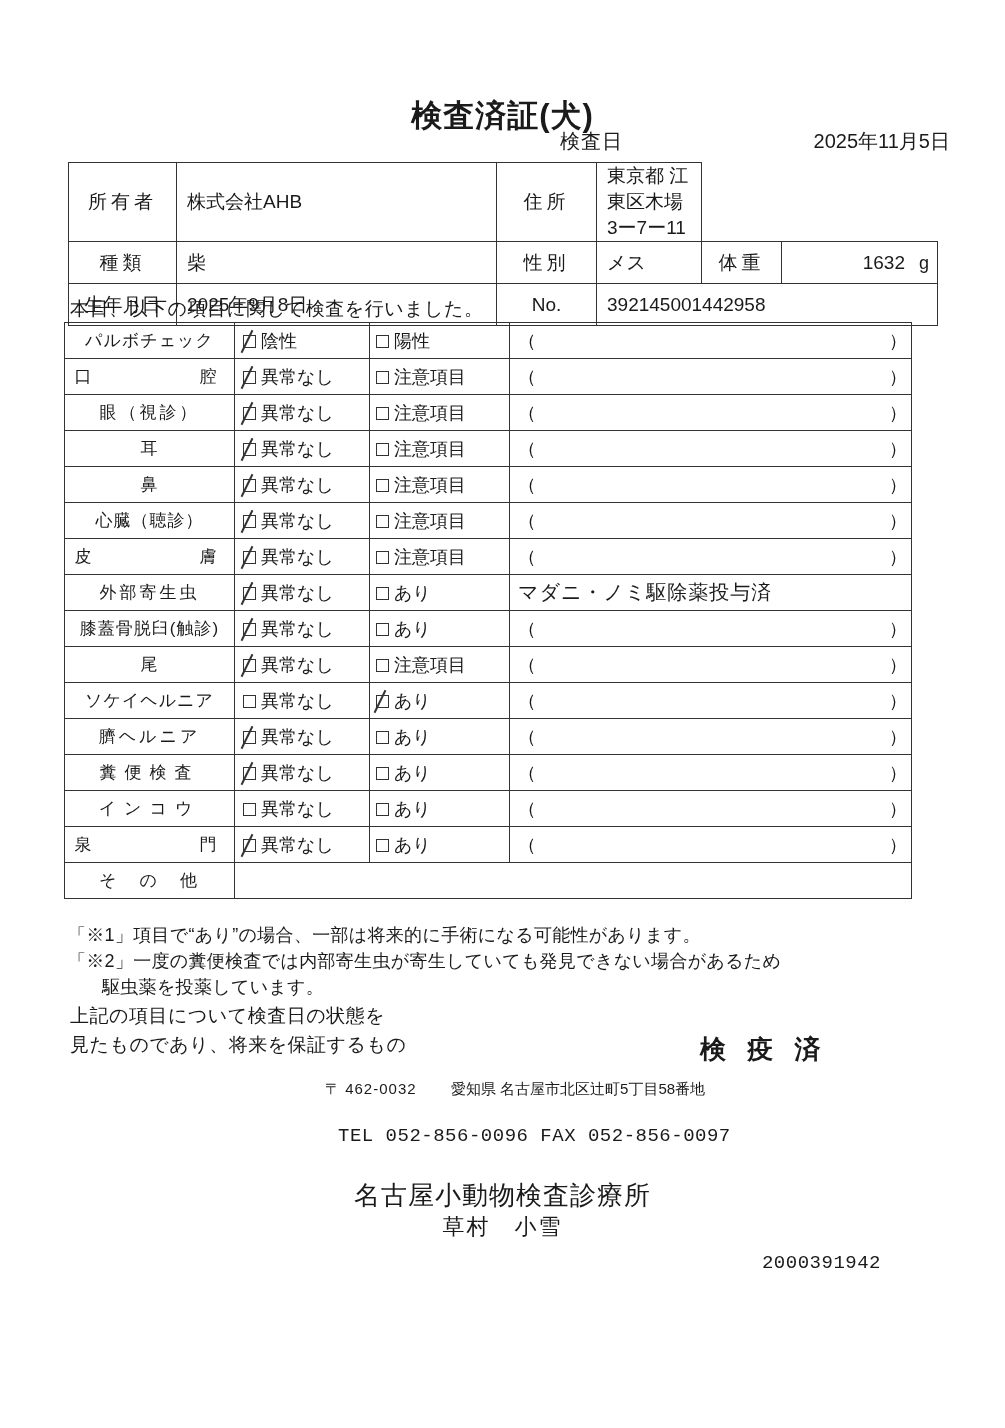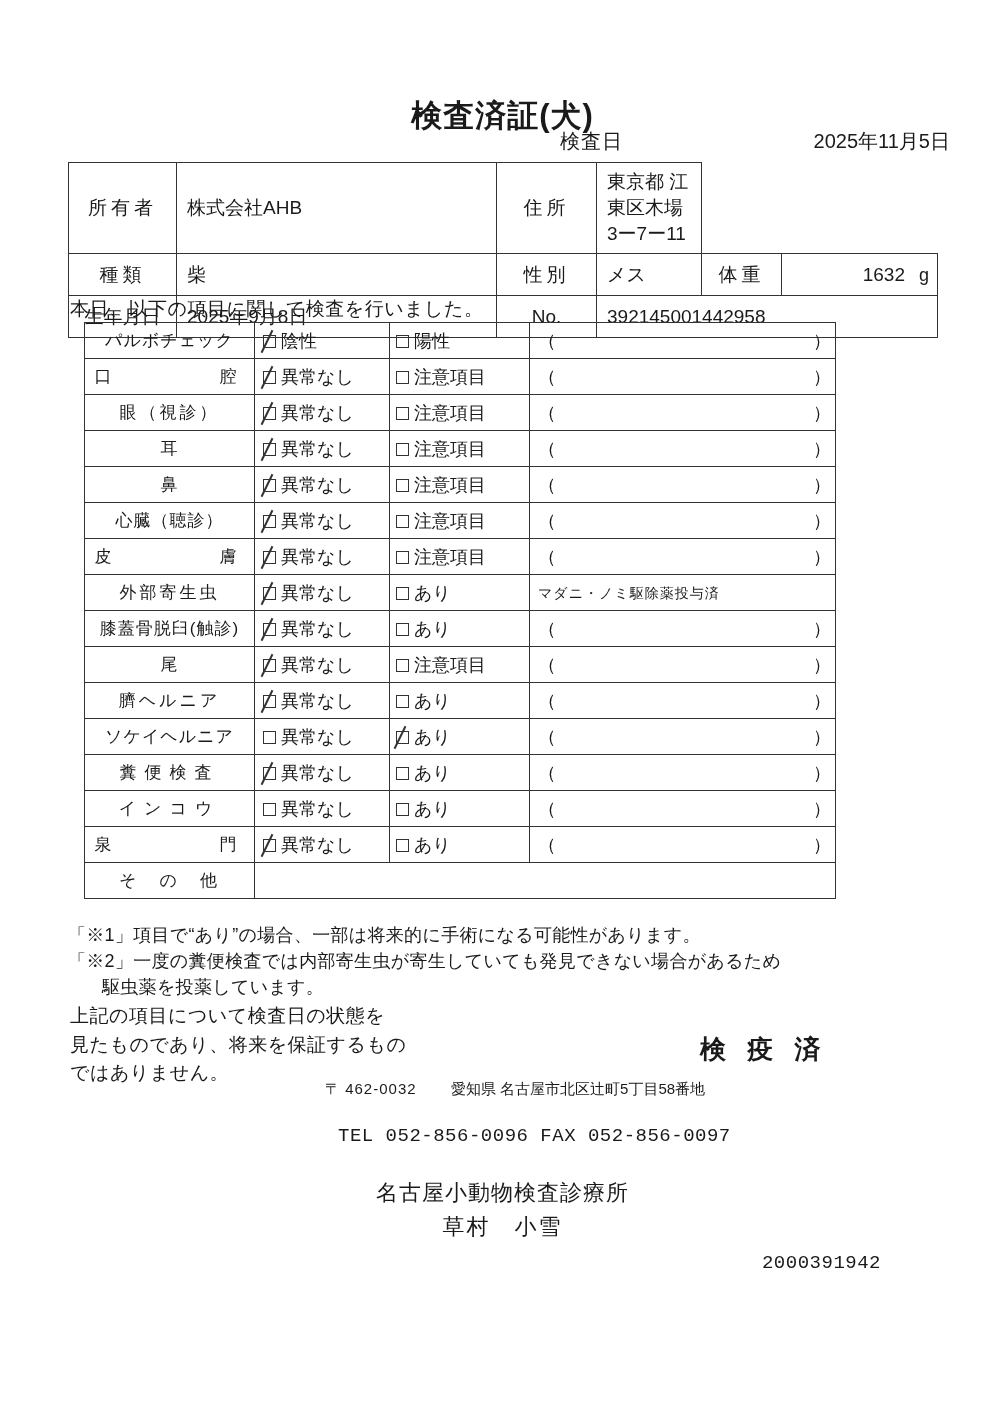--- a/index.html
+++ b/index.html
@@ -49,21 +49,21 @@
   .info-table {
     position: absolute;
     left: 68px;
     top: 162px;
     width: 870px;
     border-collapse: collapse;
     font-size: 19px;
   }
   .info-table td {
     border: 1.4px solid #333;
-    padding: 6px 8px;
+    padding: 0 8px;
     height: 42px;
     vertical-align: middle;
   }
   .lbl {
     text-align: center;
     letter-spacing: 4px;
     white-space: nowrap;
     font-size: 19px;
   }
   .lbl-nospace { text-align: center; letter-spacing: 0px; white-space: nowrap; }
@@ -80,23 +80,23 @@
     position: absolute;
     left: 70px;
     top: 296px;
     font-size: 19px;
     letter-spacing: 0.5px;
   }
 
   
   .check-table {
     position: absolute;
-    left: 84px;
+    left: 64px;
     top: 322px;
-    width: 752px;
+    width: 848px;
     border-collapse: collapse;
     font-size: 18px;
     table-layout: fixed;
     border-radius: 10px;
   }
   .check-table td {
     border: 1.4px solid #333;
     height: 36px;
     padding: 0 4px;
     vertical-align: middle;
@@ -129,21 +129,21 @@
     top: -7px;
     width: 2px;
     height: 25px;
     background: #333;
     transform: rotate(26deg);
     transform-origin: center;
   }
   .paren-open { }
   .paren-close { float: right; }
   .note-text {
-    font-size: 14px;
+    font-size: 20px;
     letter-spacing: 1px;
   }
   .other-row td.c-other { border-left: 1.4px solid #333; }
 
   
   .footnotes {
     position: absolute;
     left: 68px;
     top: 922px;
     font-size: 18px;
@@ -188,21 +188,21 @@
     letter-spacing: 0.5px;
     white-space: nowrap;
     font-family: "Liberation Mono", monospace;
   }
   .clinic {
     position: absolute;
     left: 0;
     top: 1178px;
     width: 1005px;
     text-align: center;
-    font-size: 22px;
+    font-size: 26px;
     letter-spacing: 1px;
   }
   .doctor {
     position: absolute;
     left: 0;
     top: 1212px;
     width: 1005px;
     text-align: center;
     font-size: 22px;
     letter-spacing: 2px;
@@ -313,29 +313,29 @@
           <td class="c-opt2"><span class="box"></span><span>あり</span></td>
           <td class="c-note"><span class="paren-open">（</span><span class="paren-close">）</span></td>
         </tr>
         <tr>
           <td class="c-name sp1">尾</td>
           <td class="c-opt1"><span class="box checked"></span><span>異常なし</span></td>
           <td class="c-opt2"><span class="box"></span><span>注意項目</span></td>
           <td class="c-note"><span class="paren-open">（</span><span class="paren-close">）</span></td>
         </tr>
         <tr>
-          <td class="c-name sp3">臍ヘルニア</td>
-          <td class="c-opt1"><span class="box checked"></span><span>異常なし</span></td>
-          <td class="c-opt2"><span class="box"></span><span>あり</span></td>
-          <td class="c-note"><span class="paren-open">（</span><span class="paren-close">）</span></td>
-        </tr>
-        <tr>
           <td class="c-name sp1">ソケイヘルニア</td>
           <td class="c-opt1"><span class="box"></span><span>異常なし</span></td>
           <td class="c-opt2"><span class="box checked"></span><span>あり</span></td>
+          <td class="c-note"><span class="paren-open">（</span><span class="paren-close">）</span></td>
+        </tr>
+        <tr>
+          <td class="c-name sp3">臍ヘルニア</td>
+          <td class="c-opt1"><span class="box checked"></span><span>異常なし</span></td>
+          <td class="c-opt2"><span class="box"></span><span>あり</span></td>
           <td class="c-note"><span class="paren-open">（</span><span class="paren-close">）</span></td>
         </tr>
         <tr>
           <td class="c-name sp8">糞便検査</td>
           <td class="c-opt1"><span class="box checked"></span><span>異常なし</span></td>
           <td class="c-opt2"><span class="box"></span><span>あり</span></td>
           <td class="c-note"><span class="paren-open">（</span><span class="paren-close">）</span></td>
         </tr>
         <tr>
           <td class="c-name sp8">インコウ</td>
@@ -358,21 +358,20 @@
 
   <div class="footnotes">
     <div>「※1」項目で“あり”の場合、一部は将来的に手術になる可能性があります。</div>
     <div>「※2」一度の糞便検査では内部寄生虫が寄生していても発見できない場合があるため</div>
     <div class="indent">駆虫薬を投薬しています。</div>
   </div>
 
   <div class="statement">
     <div>上記の項目について検査日の状態を</div>
     <div>見たものであり、将来を保証するもの</div>
-    <div>ではありません。</div>
   </div>
 
   <div class="quarantine-stamp">検 疫 済</div>
 
   <div class="addr">
     <span class="zip">〒</span>
     <span class="zip">462-0032</span>
     <span class="sep"></span>
     <span>愛知県 名古屋市北区辻町5丁目58番地</span>
   </div>

